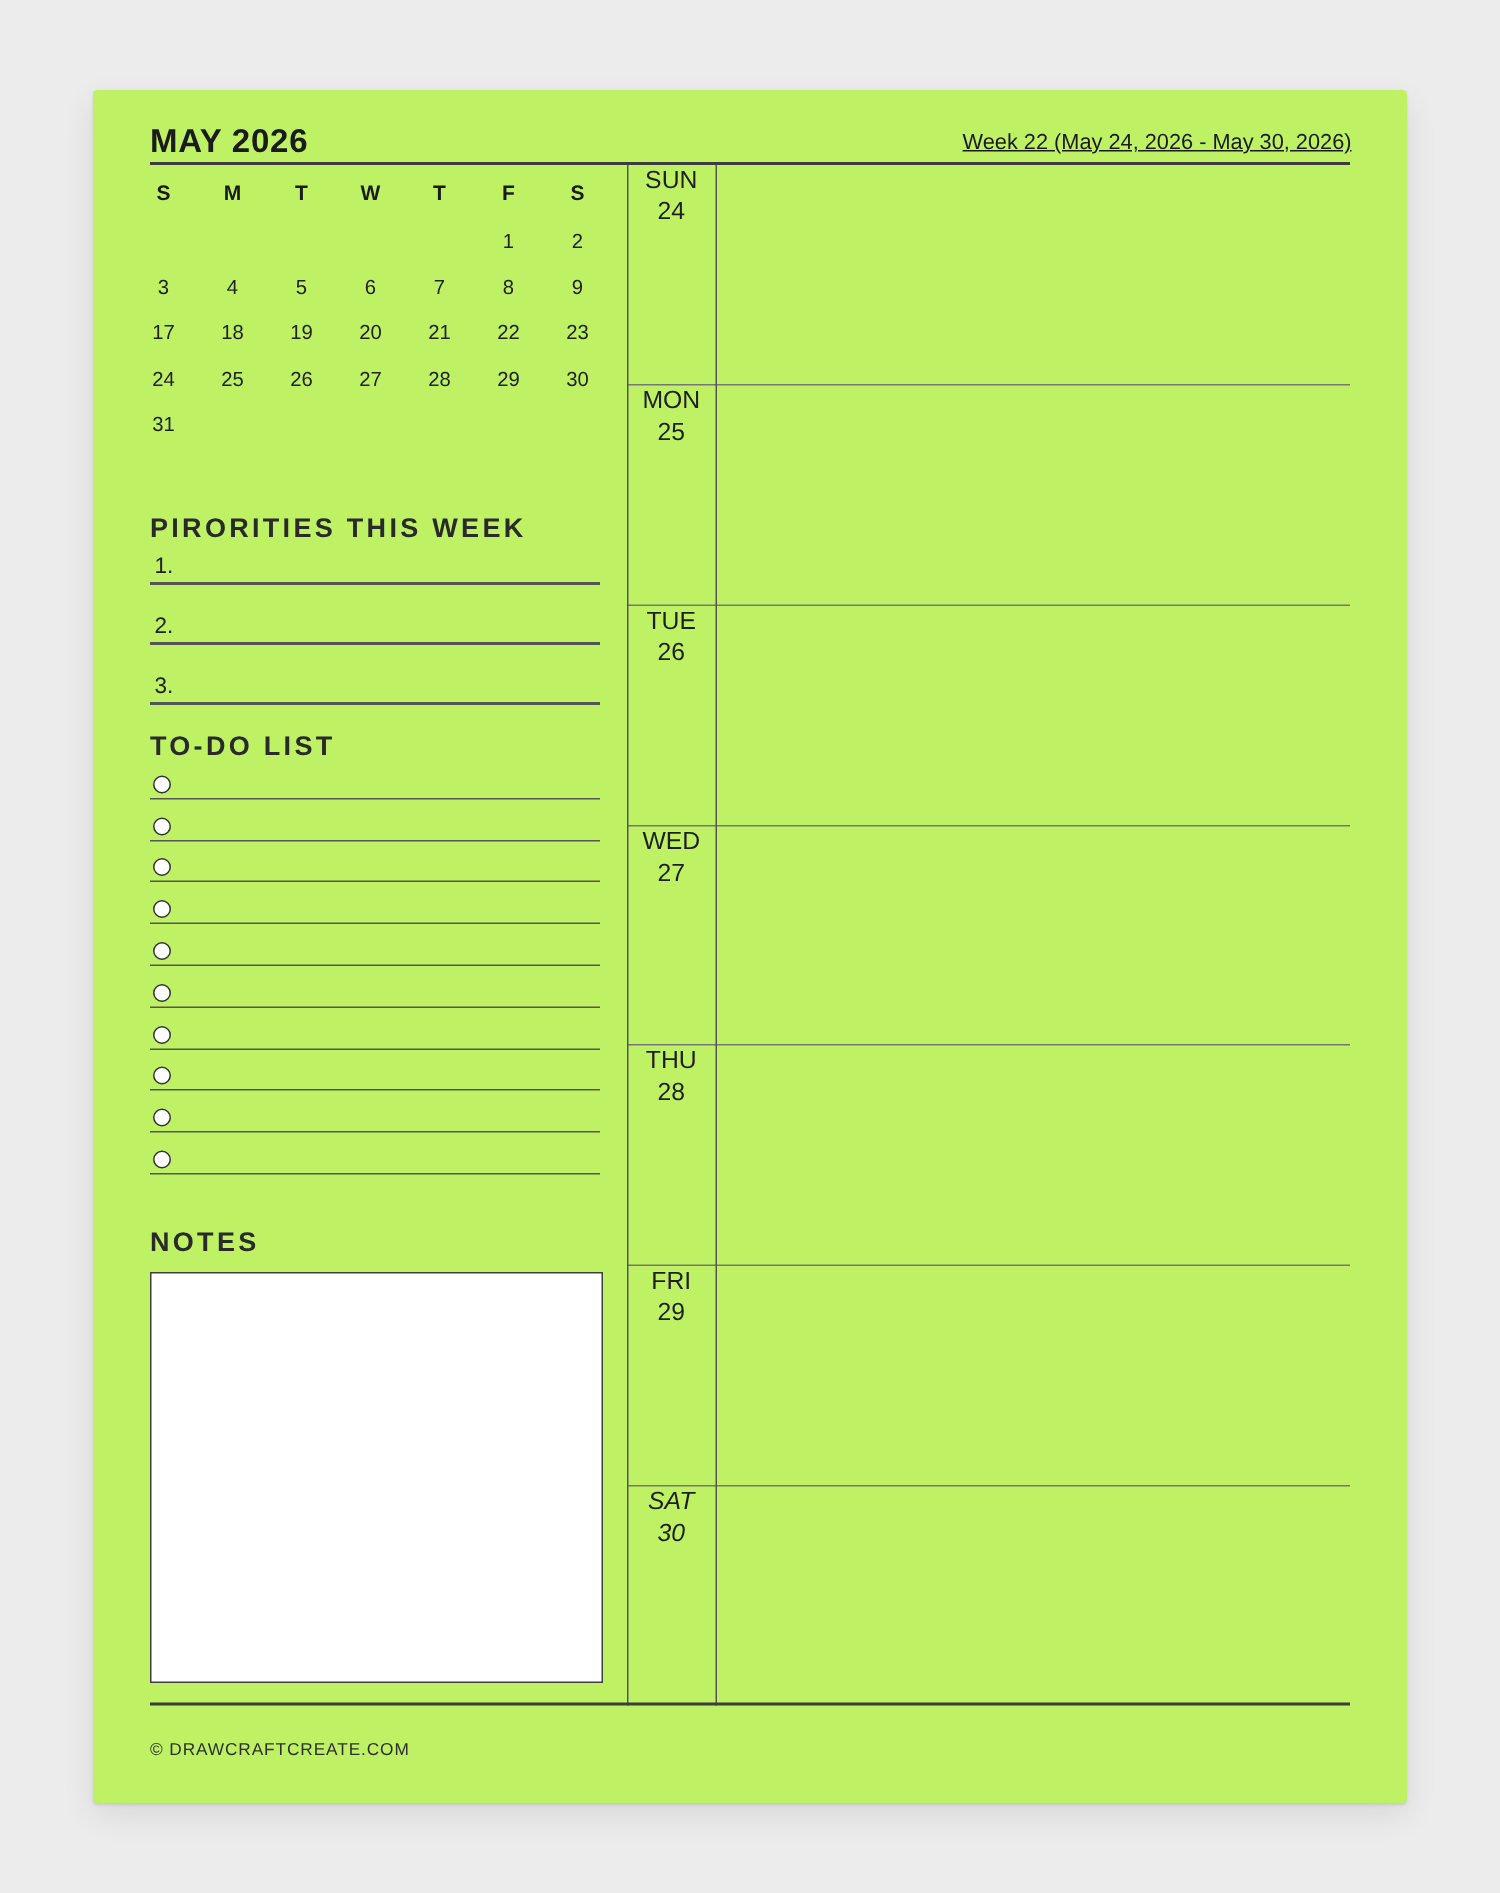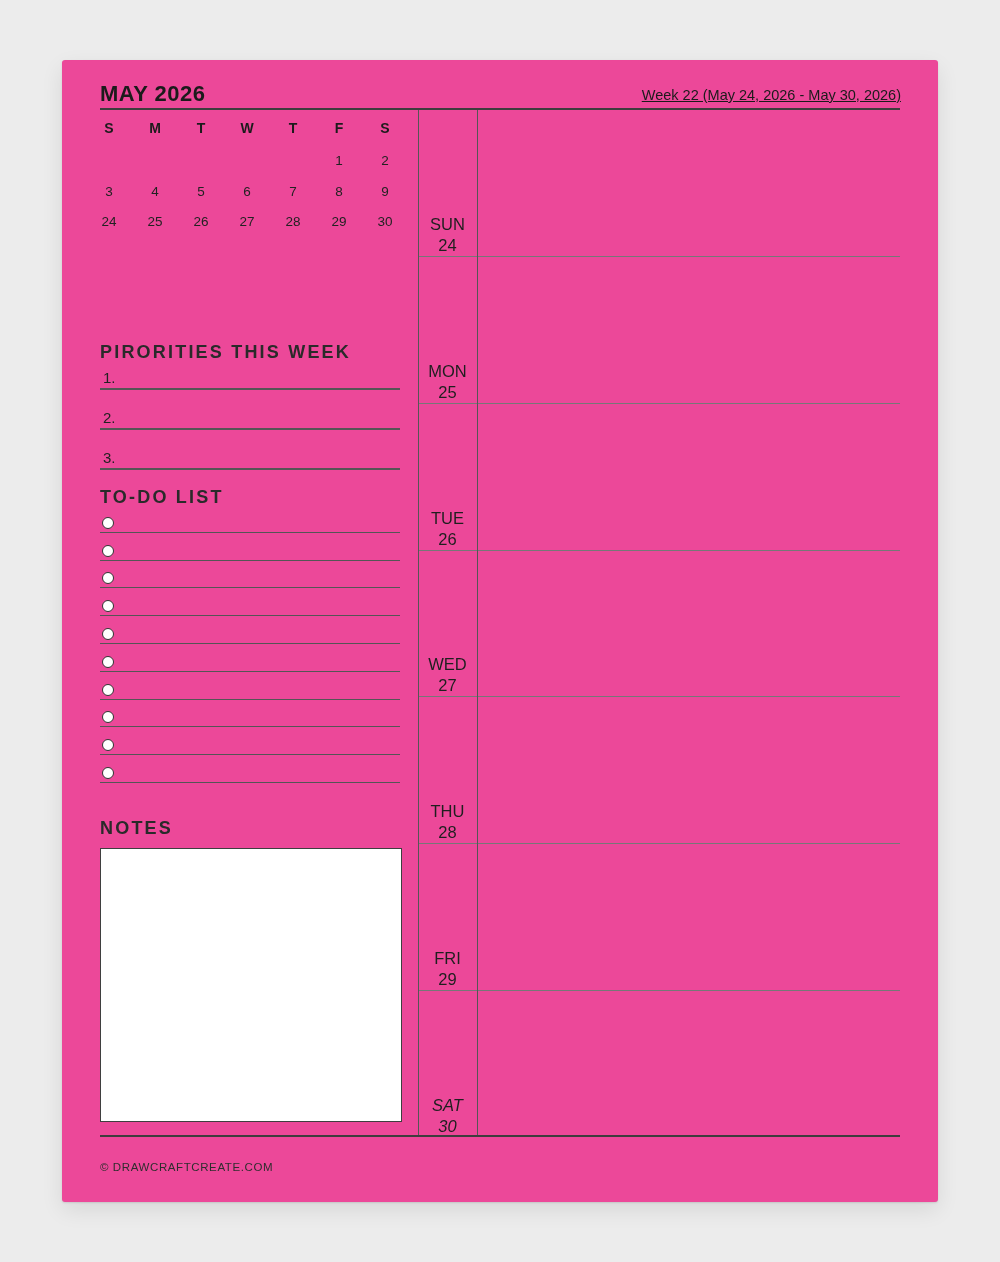--- a/index.html
+++ b/index.html
@@ -7,21 +7,21 @@
   body {
     background: #ececec;
     font-family: "Liberation Sans", sans-serif;
     position: relative;
     color: #222;
   }
   .page {
     position: absolute;
     left: 62px; top: 60px;
     width: 876px; height: 1142px;
-    background: #ec4899;
+    background: #bef264;
     border-radius: 3px;
     box-shadow: 0 1px 2px rgba(0,0,0,0.10), 0 8px 22px rgba(0,0,0,0.09);
   }
 
   
   .title {
     position: absolute; left: 38px; top: 21px;
     font-size: 22px; font-weight: bold; letter-spacing: 0.5px;
     color: #1b1b1b;
   }
@@ -69,21 +69,21 @@
     border: 1.5px solid #3f3f3f;
     background: #fff;
   }
 
   
   .week-grid {
     position: absolute; left: 356px; top: 50px;
     width: 482px; height: 1027px;
     display: flex; flex-direction: column;
   }
-  .day-row { flex: 1; display: flex; align-items: flex-end; border-bottom: 1px solid #777; }
+  .day-row { flex: 1; display: flex; align-items: flex-start; border-bottom: 1px solid #777; }
   .day-row:last-child { border-bottom: none; font-style: italic; }
   .day-label { width: 59px; text-align: center; font-size: 16.5px; line-height: 21px; color: #1f1f1f; }
   .day-content { flex: 1; height: 100%; }
   .vline { position: absolute; top: 50px; height: 1027px; width: 1px; background: #555; }
   .vline-outer { left: 356px; }
   .vline-inner { left: 415px; }
   .bottom-rule {
     position: absolute; left: 38px; top: 1075px;
     width: 800px; height: 2px; background: #3d3d3d;
   }
@@ -125,28 +125,46 @@
     <div class="cal-row">
       <span class="cal-cell cal-d">3</span>
       <span class="cal-cell cal-d">4</span>
       <span class="cal-cell cal-d">5</span>
       <span class="cal-cell cal-d">6</span>
       <span class="cal-cell cal-d">7</span>
       <span class="cal-cell cal-d">8</span>
       <span class="cal-cell cal-d">9</span>
     </div>
     <div class="cal-row">
+      <span class="cal-cell cal-d">17</span>
+      <span class="cal-cell cal-d">18</span>
+      <span class="cal-cell cal-d">19</span>
+      <span class="cal-cell cal-d">20</span>
+      <span class="cal-cell cal-d">21</span>
+      <span class="cal-cell cal-d">22</span>
+      <span class="cal-cell cal-d">23</span>
+    </div>
+    <div class="cal-row">
       <span class="cal-cell cal-d">24</span>
       <span class="cal-cell cal-d">25</span>
       <span class="cal-cell cal-d">26</span>
       <span class="cal-cell cal-d">27</span>
       <span class="cal-cell cal-d">28</span>
       <span class="cal-cell cal-d">29</span>
       <span class="cal-cell cal-d">30</span>
     </div>
+    <div class="cal-row">
+      <span class="cal-cell cal-d">31</span>
+      <span class="cal-cell cal-d"></span>
+      <span class="cal-cell cal-d"></span>
+      <span class="cal-cell cal-d"></span>
+      <span class="cal-cell cal-d"></span>
+      <span class="cal-cell cal-d"></span>
+      <span class="cal-cell cal-d"></span>
+    </div>
   </div>
 
   <div class="section-title" style="top:282px;">PIRORITIES THIS WEEK</div>
   <div class="prio-rows">
     <div class="prio-row">
       <span class="prio-num">1.</span>
     </div>
     <div class="prio-row">
       <span class="prio-num">2.</span>
     </div>

